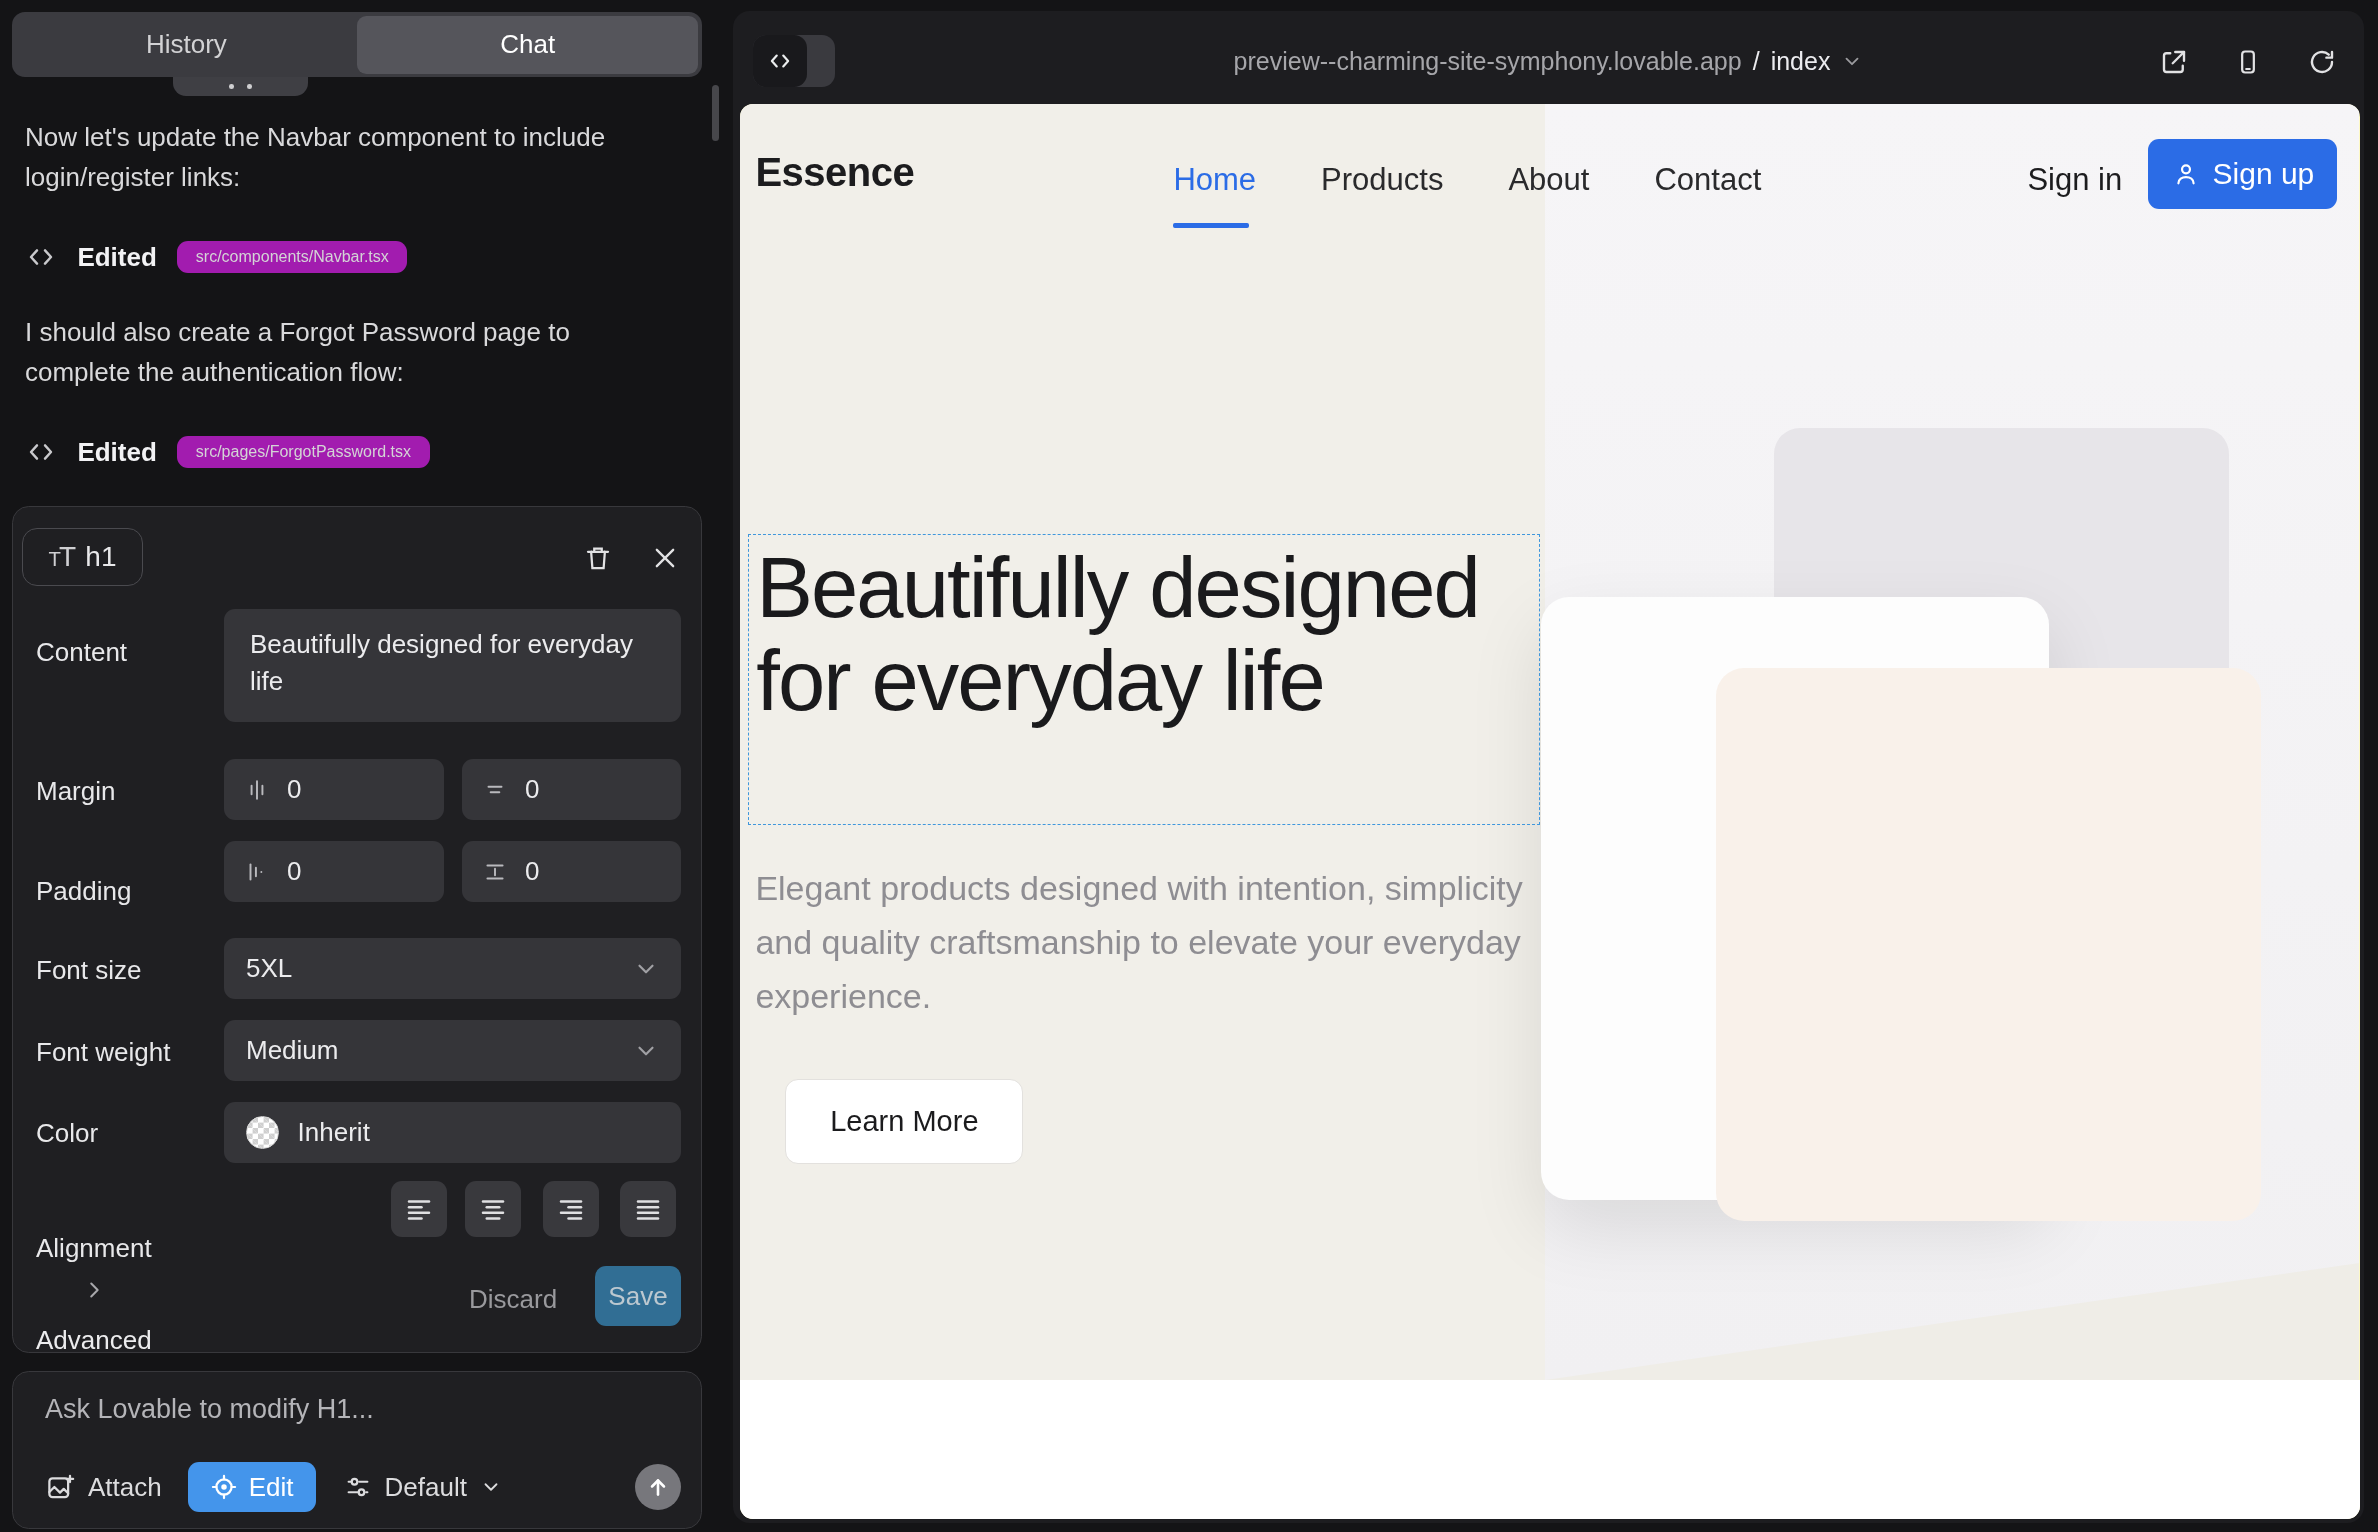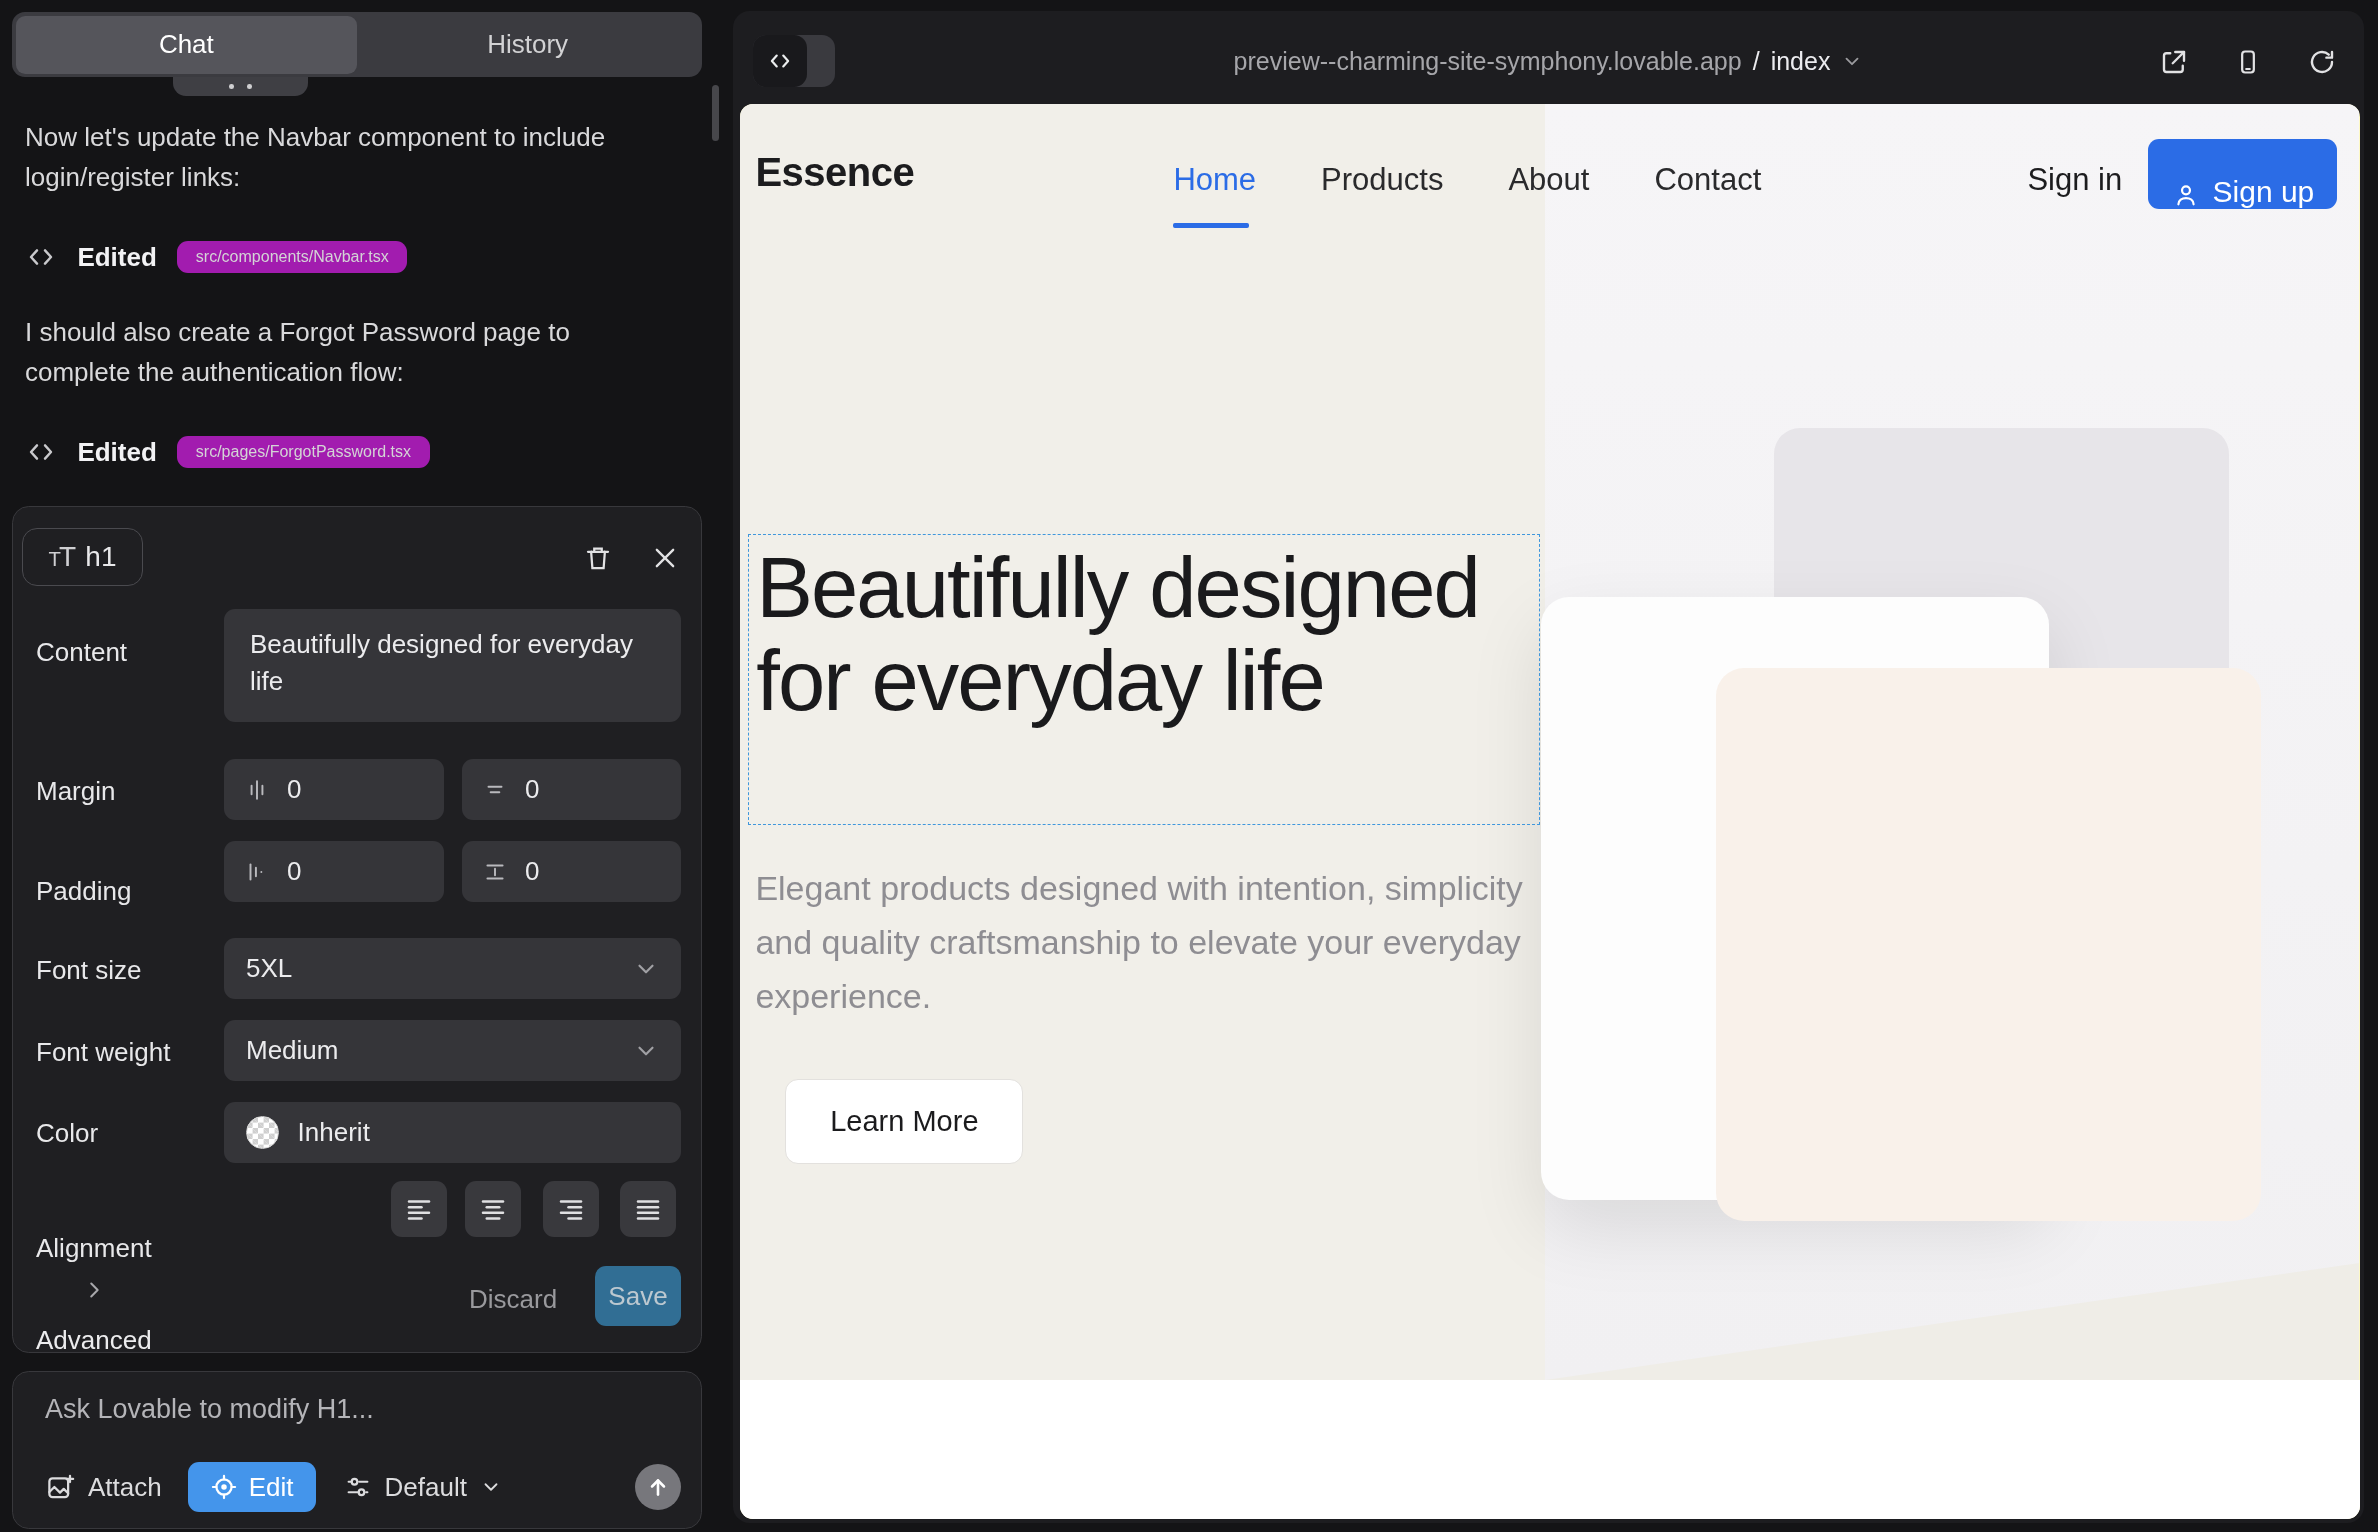--- a/index.html
+++ b/index.html
@@ -86,41 +86,41 @@
   .shape-gray  { left:1034px; top:324px; width:455px; height:549px; background:#e7e5e9; border-radius:26px; }
   .shape-white { left:801px; top:493px; width:508px; height:603px; background:#fdfdfd; border-radius:28px; box-shadow:0 28px 74px rgba(0,0,0,0.10); }
   .shape-cream { left:976px; top:564px; width:545px; height:553px; background:#f9f1ea; border-radius:28px; }
 
   .brand { left:15px; top:46px; font-size:40px; font-weight:700; color:#1c1c1e; letter-spacing:-0.5px; }
   .site-nav { left:433px; top:58px; display:flex; gap:65px; font-size:31px; color:#2a2a2c; }
   .site-nav .nav-item { cursor:pointer; }
   .nav-item.active { color:#2b6ce6; }
   .home-underline { left:433px; top:119px; width:76px; height:4.6px; background:#2b6ce6; border-radius:1.9px; }
   .signin { left:1287px; top:58px; font-size:31px; color:#1c1c1e; cursor:pointer; }
-  .signup { left:1408px; top:35px; width:189px; height:70px; background:#2b6ce6; border-radius:11px; display:flex; align-items:flex-end; justify-content:center; gap:13px; color:#ffffff; font-size:30px; cursor:pointer; }
+  .signup { left:1408px; top:35px; width:189px; height:70px; background:#2b6ce6; border-radius:11px; display:flex; align-items:center; justify-content:center; gap:13px; color:#ffffff; font-size:30px; cursor:pointer; }
 
   .quality-badge { left:15px; top:365px; height:55px; background:#e6e4e7; border-radius:927px; display:flex; align-items:center; padding:0 28px; font-size:22px; letter-spacing:2.3px; color:#76757b; }
   .selection-box { left:7.4px; top:430px; width:792px; height:291px; border:1.9px dashed #4097dc; }
   .hero-heading { padding:5.6px 0 0 7.4px; width:785px; font-size:85px; line-height:93px; font-weight:500; color:#1a1a1c; letter-spacing:-1.9px; }
   .hero-para { left:15px; top:757px; width:798px; font-size:34px; line-height:54px; color:#8e8d92; }
   .cta-row { left:15px; top:975px; display:flex; align-items:center; }
   .cta-primary { width:393px; height:90px; background:#19191b; border-radius:13px; display:flex; align-items:center; justify-content:center; gap:20.4px; color:#ffffff; font-size:29px; cursor:pointer; }
   .cta-secondary { margin-left:30px; width:238px; height:85px; background:#ffffff; border:0.9px solid #e3e1de; border-radius:13px; display:flex; align-items:center; justify-content:center; color:#1b1b1d; font-size:29px; cursor:pointer; }
 </style>
 </head>
 <body>
 
 <div class="abs sidebar">
 
   <div class="abs tabs">
+    <div class="tab">
+        <span>History</span>
+      </div>
     <div class="tab active">
         <span>Chat</span>
-      </div>
-    <div class="tab">
-        <span>History</span>
       </div>
   </div>
 
   <div class="abs collapsed-chip">
       <i></i>
       <i></i>
     </div>
   <div class="abs scroll-thumb"></div>
 
   <div class="abs chat-msg msg1">Now let's update the Navbar component to include login/register links:</div>

